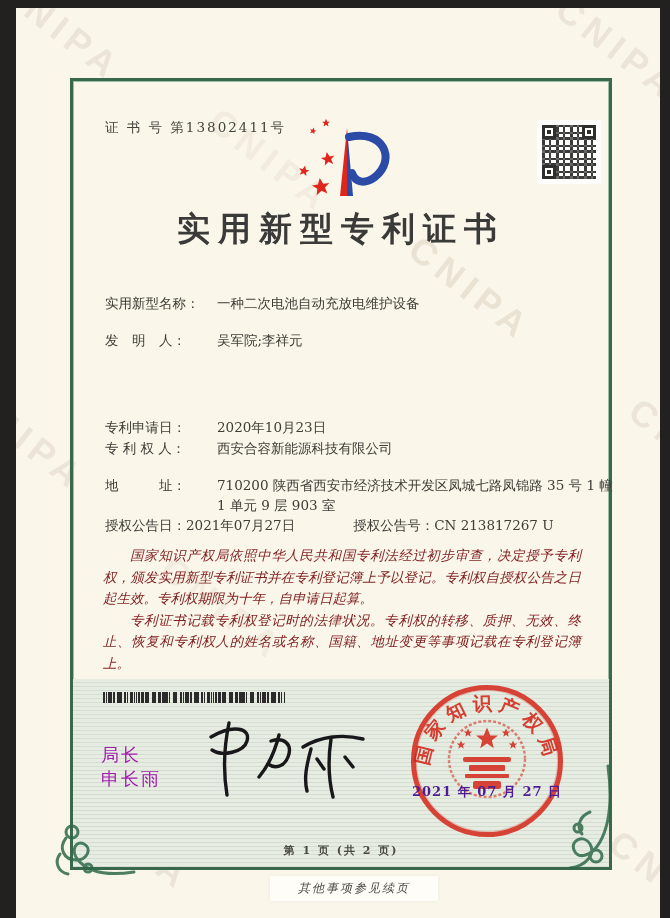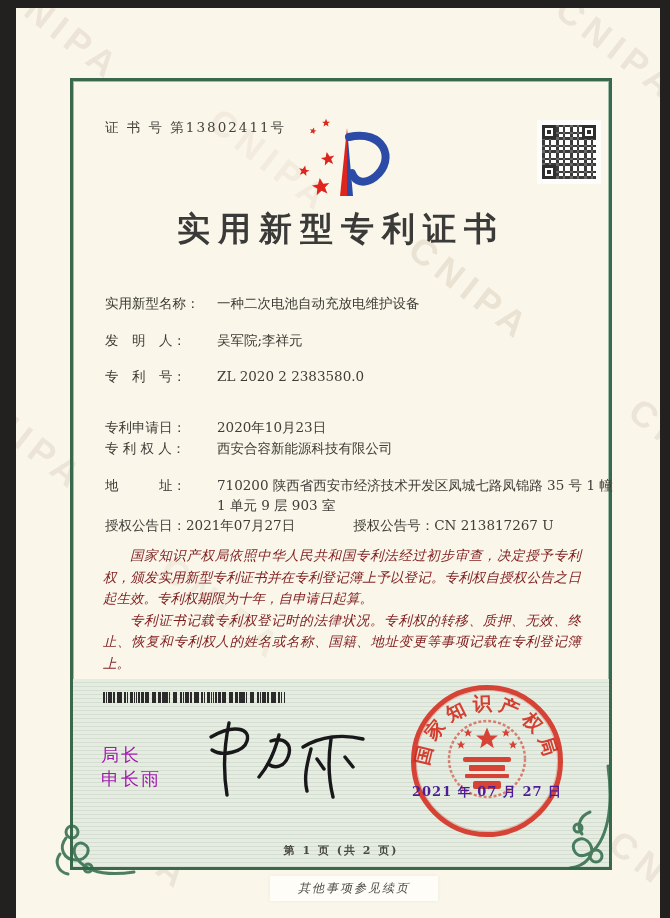--- a/index.html
+++ b/index.html
@@ -129,24 +129,20 @@
 
     <div class="title">实用新型专利证书</div>
 
     <div class="row" style="top:212px;">
       <span class="lab">实用新型名称：</span>
       <span class="val">一种二次电池自动充放电维护设备</span>
     </div>
     <div class="row" style="top:249px;">
       <span class="lab">发　明　人：</span>
       <span class="val">吴军院;李祥元</span>
-    </div>
-    <div class="row" style="top:285px;">
-      <span class="lab">专　利　号：</span>
-      <span class="val">ZL 2020 2 2383580.0</span>
     </div>
     <div class="row" style="top:336px;">
       <span class="lab">专利申请日：</span>
       <span class="val">2020年10月23日</span>
     </div>
     <div class="row" style="top:357px;">
       <span class="lab">专 利 权 人：</span>
       <span class="val">西安合容新能源科技有限公司</span>
     </div>
     <div class="row" style="top:394px;">

